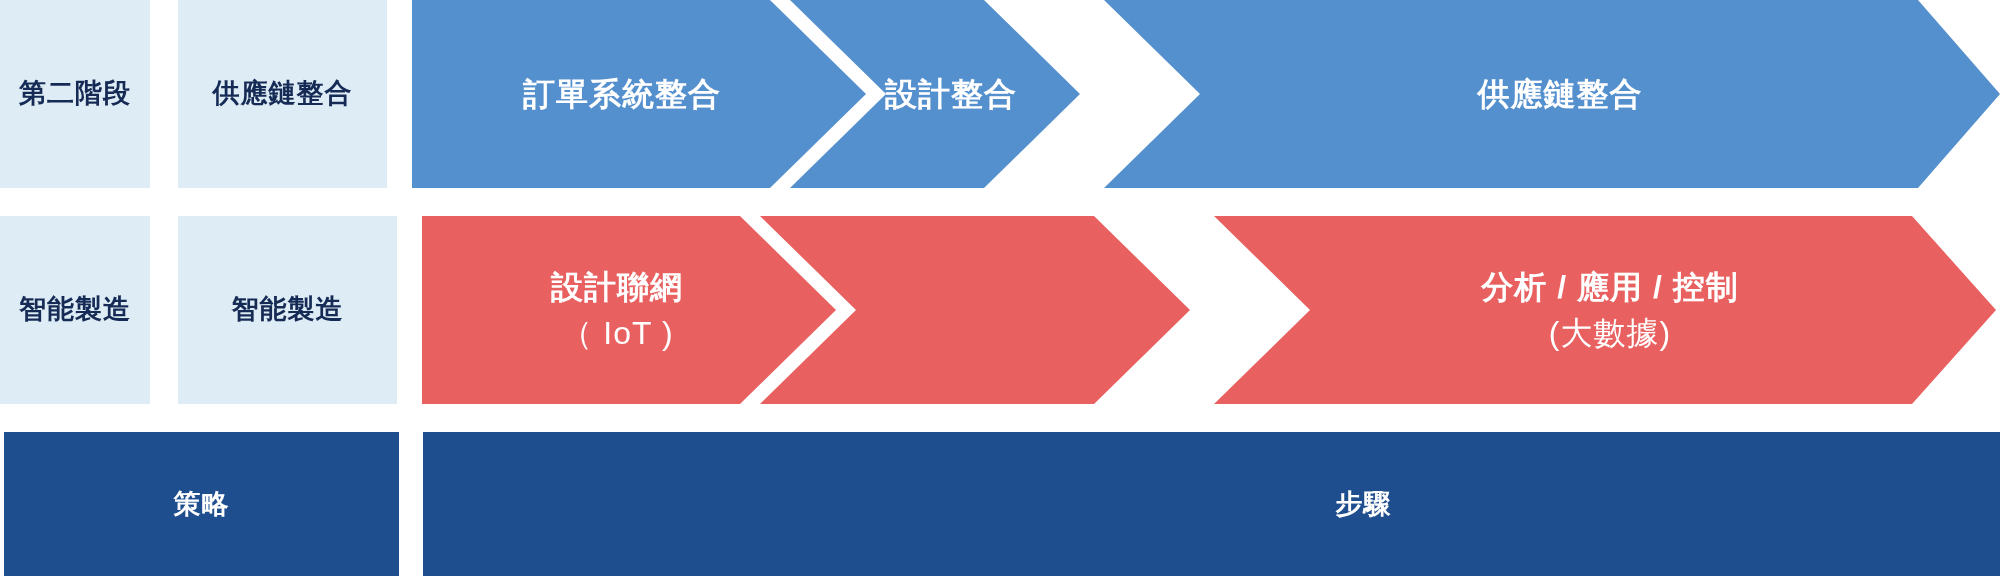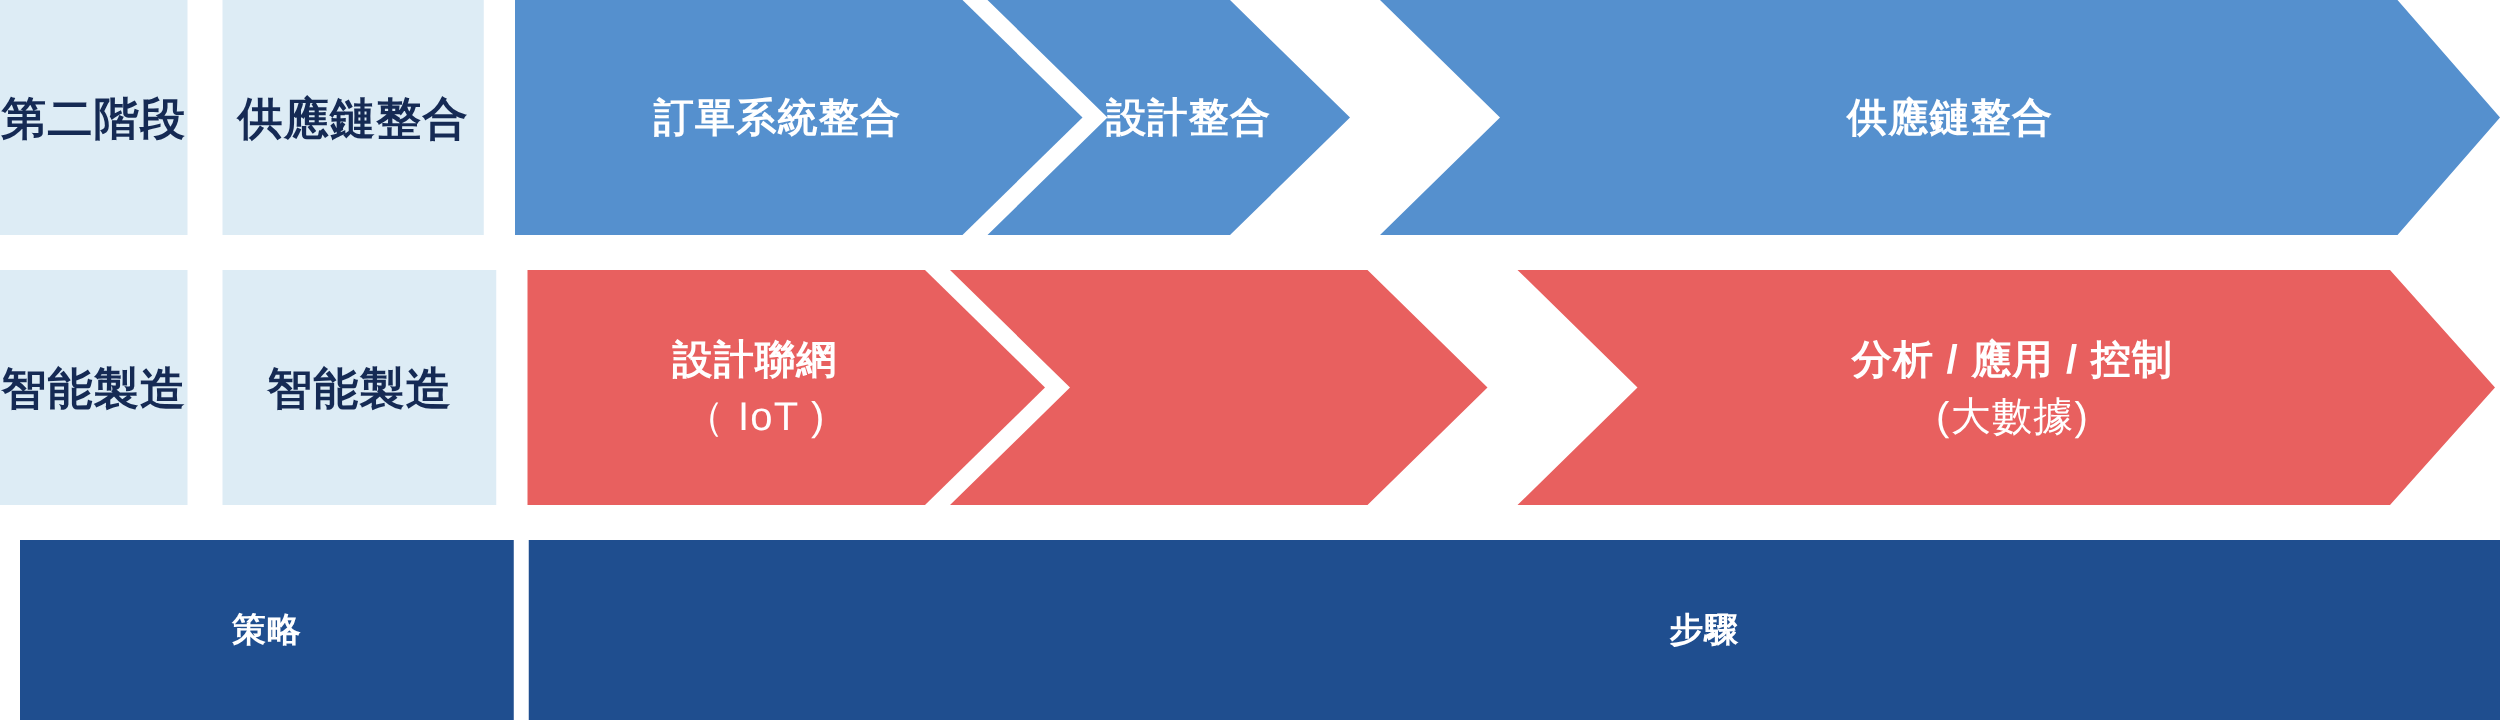--- a/index.html
+++ b/index.html
@@ -22,21 +22,21 @@
 
   
   .label-box {
     position: absolute;
     display: flex;
     align-items: center;
     justify-content: center;
     background: #ddecf5;
     color: #152a54;
     font-weight: 700;
-    font-size: 36px;
+    font-size: 27px;
     letter-spacing: 1px;
     line-height: 1.25;
     text-align: center;
   }
 
   
   .strategy-cell {
     position: absolute;
     display: flex;
     align-items: center;
@@ -119,32 +119,32 @@
   </div>
 
   <div class="arrow-text r1" style="left:851px; width:200px;">
     <span class="l1">設計整合</span>
   </div>
 
   <div class="arrow-text r1" style="left:1200px; width:720px;">
     <span class="l1">供應鏈整合</span>
   </div>
 
-  <div class="arrow-text r2" style="left:409px; width:390px;">
+  <div class="arrow-text r2" style="left:422px; width:390px;">
     <span class="l1">設計聯網</span>
     <span class="l2">（ IoT )</span>
   </div>
 
 
   <div class="arrow-text r2" style="left:1310px; width:600px;align-items:center;">
     <span class="l1">分析 / 應用 / 控制</span>
     <span class="l2">(大數據)</span>
   </div>
 
-  <div class="strategy-cell" style="left:16px; top:432px; width:395px; height:144px;">
+  <div class="strategy-cell" style="left:4px; top:432px; width:395px; height:144px;">
     <span>策略</span>
   </div>
 
   <div class="strategy-cell" style="left:423px; top:432px; width:1881px; height:144px;">
     <span>步驟</span>
   </div>
 
 </div>
 
 </body></html>

